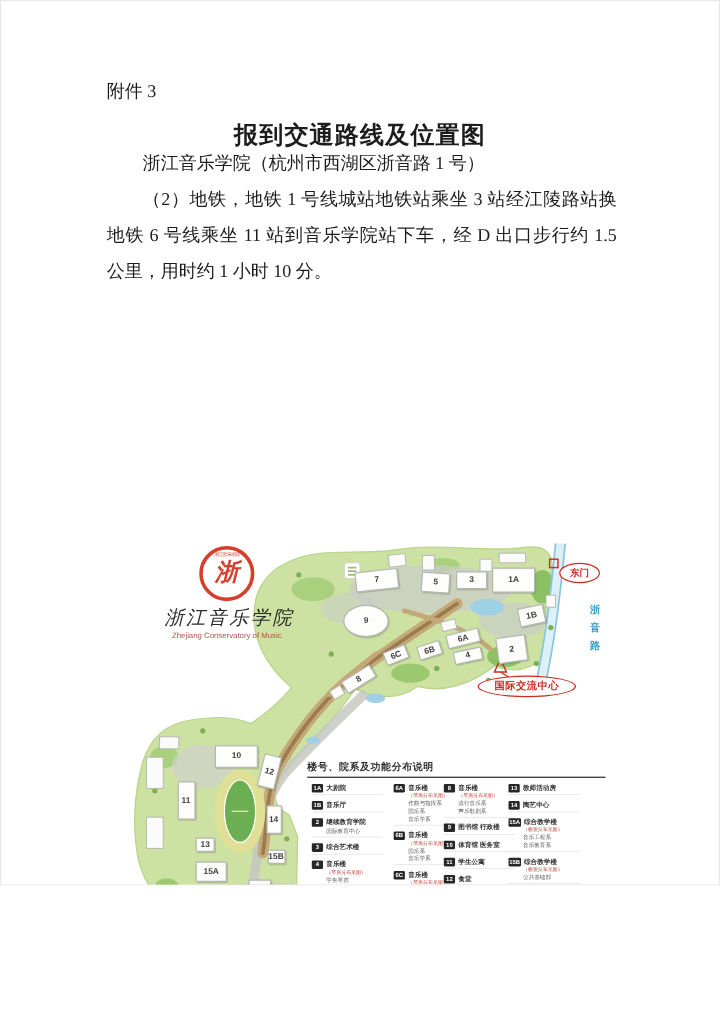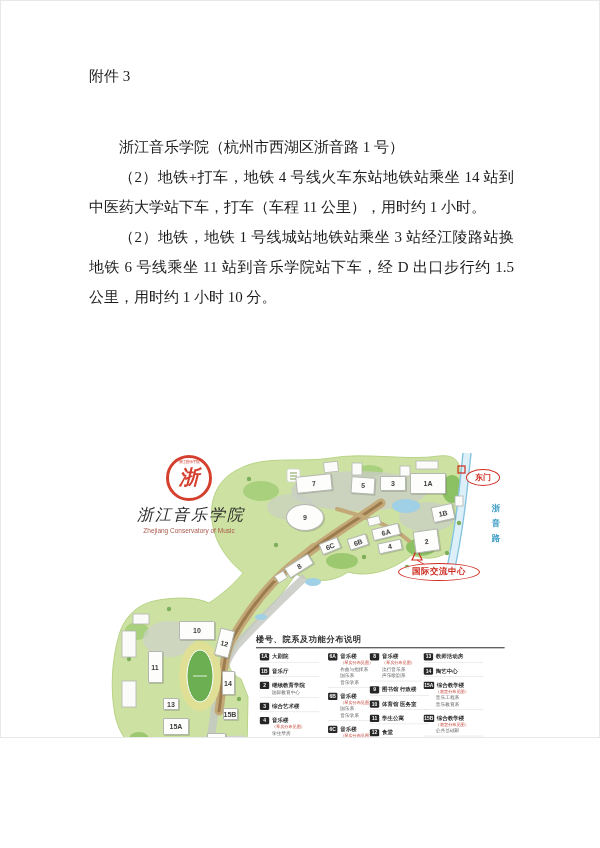--- a/index.html
+++ b/index.html
@@ -3,21 +3,21 @@
 <meta charset="utf-8">
 <style>
   html,body{margin:0;padding:0;background:#fff;}
   .page{position:relative;width:600px;height:738px;background:#fff;overflow:hidden;
         border:1px solid #e8e8e8;box-sizing:border-box;
         font-family:"Liberation Serif","DejaVu Serif",serif;color:#1c1c1c;}
   .attach{position:absolute;left:88px;top:66px;font-size:15px;}
   .doc-title{position:absolute;left:0;right:0;top:98px;text-align:center;
              font-size:20px;font-weight:bold;letter-spacing:1px;
              font-family:"Liberation Sans","DejaVu Sans",sans-serif;}
-  .bodytext{position:absolute;left:88px;top:131px;width:425px;}
+  .bodytext{position:absolute;left:88px;top:121px;width:425px;}
   .para{margin:0;text-indent:2em;text-align:justify;font-size:15px;line-height:30px;}
 
   
   .map{position:absolute;left:108px;top:448px;width:460px;height:345px;
        font-family:"Liberation Sans","DejaVu Sans",sans-serif;}
   .map svg.terrain{position:absolute;left:0;top:0;}
   .bld{position:absolute;background:#fdfdfc;border:1px solid #b3b7b0;
        box-shadow:1px 1px 0 rgba(90,95,85,.25);display:flex;align-items:center;justify-content:center;
        font-size:7px;font-weight:bold;color:#3e3e3e;box-sizing:border-box;border-radius:1px;}
   .bld.ellipse{border-radius:50%;}
@@ -57,24 +57,24 @@
   .lname{font-size:10px;font-weight:bold;white-space:nowrap;}
   .lnote{margin-left:22px;font-size:7.5px;color:#c0392b;line-height:10px;white-space:nowrap;}
   .lsub{margin-left:22px;font-size:8.5px;color:#5a5a5a;line-height:12px;white-space:nowrap;}
 </style>
 </head>
 <body>
 
 <div class="page">
 
   <div class="attach">附件 3</div>
+  <div class="doc-title">报到交通路线及位置图</div>
 
   <div class="bodytext">
     <p class="para">浙江音乐学院（杭州市西湖区浙音路 1 号）</p>
-    <p class="para">（2）地铁+打车，地铁 4 号线火车东站地铁站乘坐 14 站到中医药大学站下车，打车（车程 11 公里），用时约 1 小时。</p>
     <p class="para">（2）地铁，地铁 1 号线城站地铁站乘坐 3 站经江陵路站换地铁 6 号线乘坐 11 站到音乐学院站下车，经 D 出口步行约 1.5 公里，用时约 1 小时 10 分。</p>
   </div>
 
   <div class="map">
 
     <svg class="terrain" width="460" height="345" viewBox="0 0 460 345">
 
       <path d="M130,20 C155,6 190,14 222,9 C256,3 298,12 330,7 C347,5 353,14 351,30
                L346,90 C343,106 324,114 303,106 C284,121 260,129 239,123
                C222,135 201,133 187,125 C178,138 168,152 154,166

